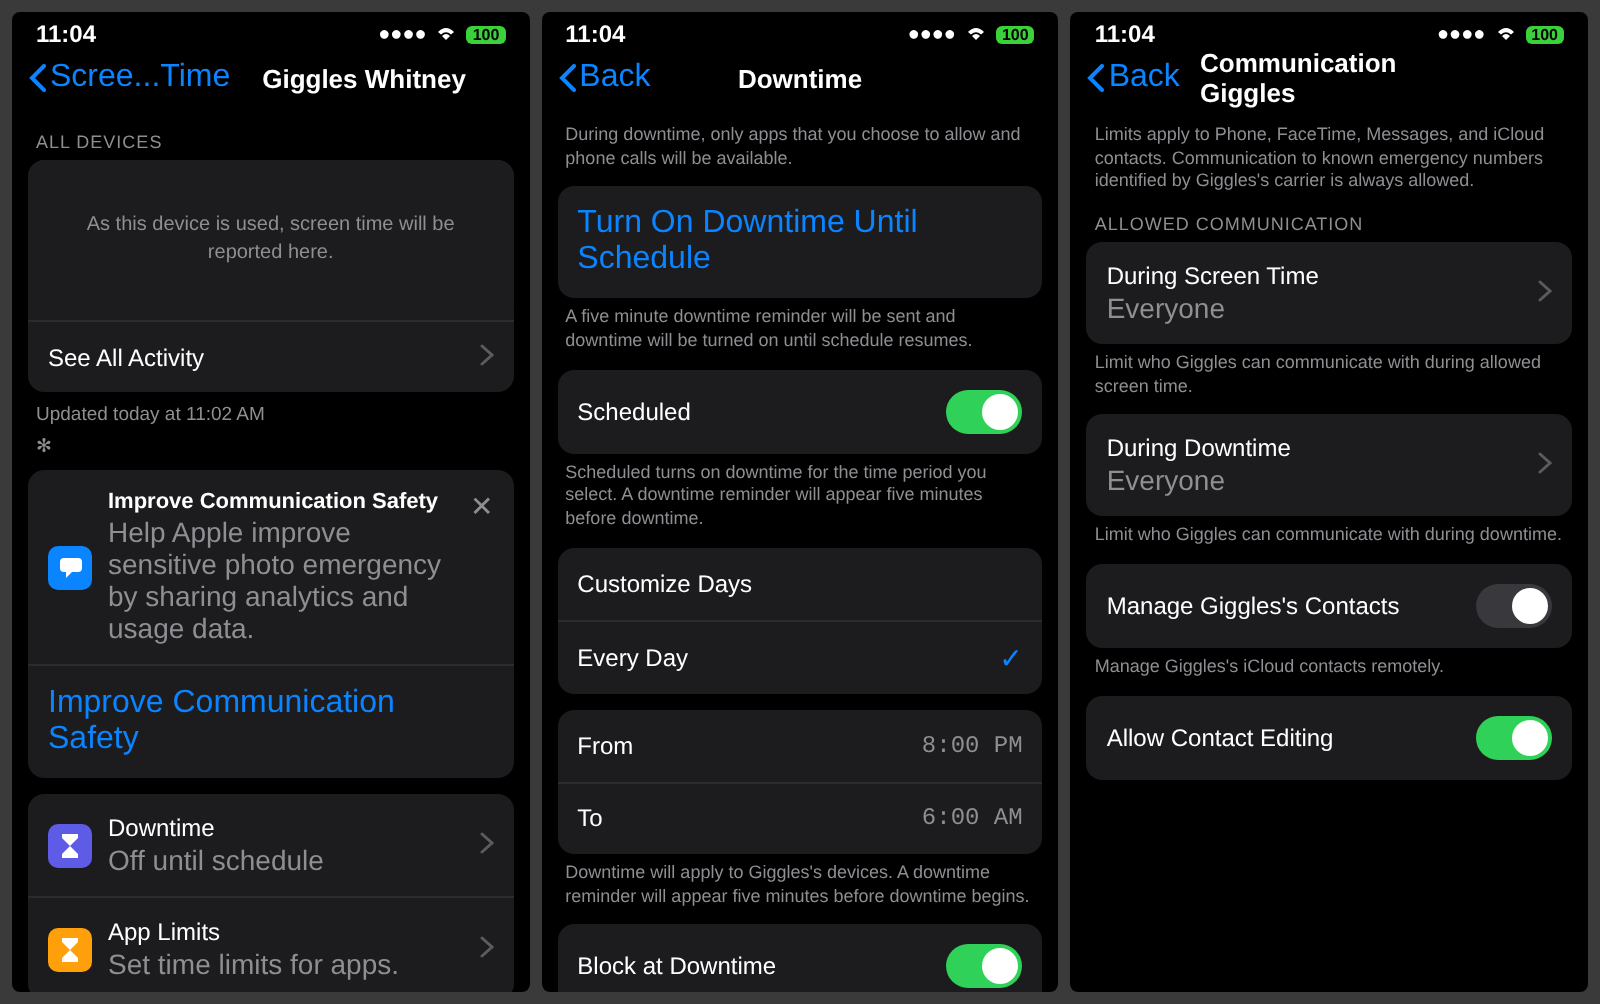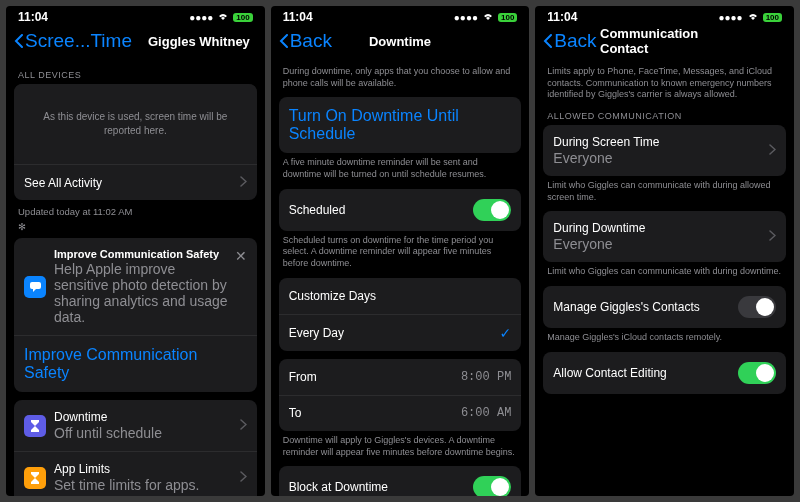--- a/index.html
+++ b/index.html
@@ -44,21 +44,21 @@
   .nav-bar {
     display: flex;
     align-items: center;
     padding: 4px 8px 8px 8px;
     position: relative;
   }
   .nav-back {
     display: flex;
     align-items: center;
     color: #0a84ff;
-    font-size: 19px;
+    font-size: 16px;
     cursor: pointer;
   }
   .nav-back svg { margin-right: 2px; }
   .nav-title {
     position: absolute;
     left: 50%;
     transform: translateX(-50%);
     font-size: 13px;
     font-weight: 600;
   }
@@ -192,21 +192,21 @@
       <div class="row" style="align-items:flex-start;">
         <div class="row-left">
           <div class="icon-box icon-blue">
             <svg width="13" height="13" viewBox="0 0 13 13">
                 <rect x="1" y="2" width="11" height="7" rx="2" fill="#fff"></rect>
                 <path d="M4 9 L4 12 L7 9" fill="#fff"></path>
               </svg>
           </div>
           <div class="row-stack" style="flex:1;">
             <span class="row-label" style="font-size:11px;font-weight:600;">Improve Communication Safety</span>
-            <span class="row-sub">Help Apple improve sensitive photo detection by sharing analytics and usage data.</span>
+            <span class="row-sub">Help Apple improve sensitive photo emergency by sharing analytics and usage data.</span>
           </div>
         </div>
         <span class="close-x">✕</span>
       </div>
       <div class="blue-row" style="border-top:0.5px solid #2c2c2e;">Improve Communication Safety</div>
     </div>
     <div class="card mt">
       <div class="row">
         <div class="row-left">
           <div class="icon-box icon-purple">
@@ -328,21 +328,21 @@
       <span class="battery">100</span>
     </div>
   </div>
   <div class="nav-bar">
     <div class="nav-back">
       <svg width="9" height="14" viewBox="0 0 9 14">
           <path d="M8 1 L2 7 L8 13" stroke="#0a84ff" stroke-width="2" fill="none" stroke-linecap="round"></path>
         </svg>
       <span>Back</span>
     </div>
-    <span class="nav-title">Communication Contact</span>
+    <span class="nav-title">Communication Giggles</span>
   </div>
   <div class="content">
     <div class="footer-text" style="margin-top:6px;">Limits apply to Phone, FaceTime, Messages, and iCloud contacts. Communication to known emergency numbers identified by Giggles's carrier is always allowed.</div>
     <div class="section-header">ALLOWED COMMUNICATION</div>
     <div class="card">
       <div class="row">
         <div class="row-stack">
           <span class="row-label">During Screen Time</span>
           <span class="row-sub">Everyone</span>
         </div>

